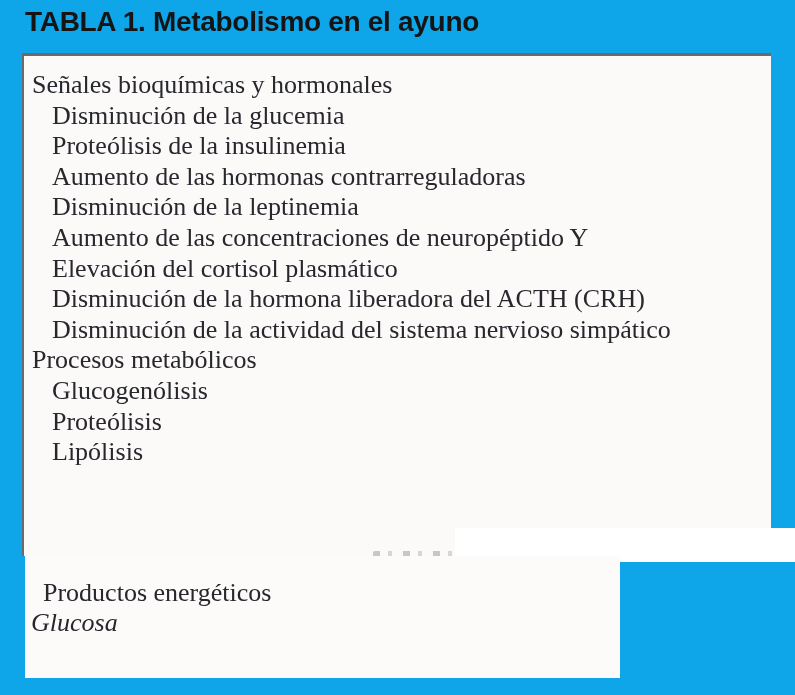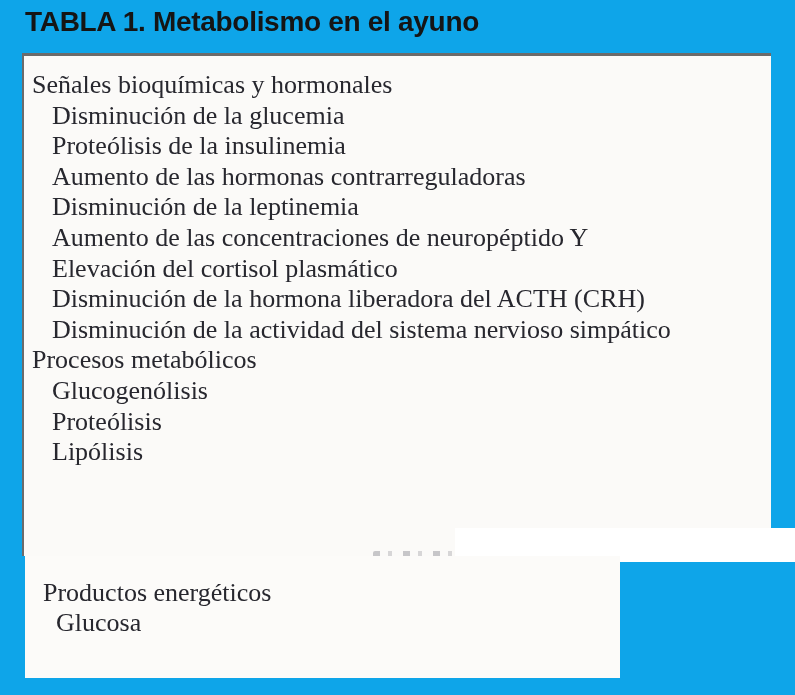--- a/index.html
+++ b/index.html
@@ -98,21 +98,21 @@
     left: 0;
     top: 560px;
     width: 700px;
     font-size: 26px;
     line-height: 29.6px;
     color: var(--text-color, #27272e);
     margin-top: 18px;
   }
   .rows-snippet .row { white-space: nowrap; }
   .rows-snippet .indent-1 { padding-left: 43px; }
-  .rows-snippet .indent-2 { padding-left: 56px; }
+  .rows-snippet .indent-2 { padding-left: 31px; font-style: italic; }
 </style>
 </head>
 <body>
 
 <div class="page">
 
   <h1 class="title">TABLA 1. Metabolismo en el ayuno</h1>
 
   <div class="scan-box"></div>
 

